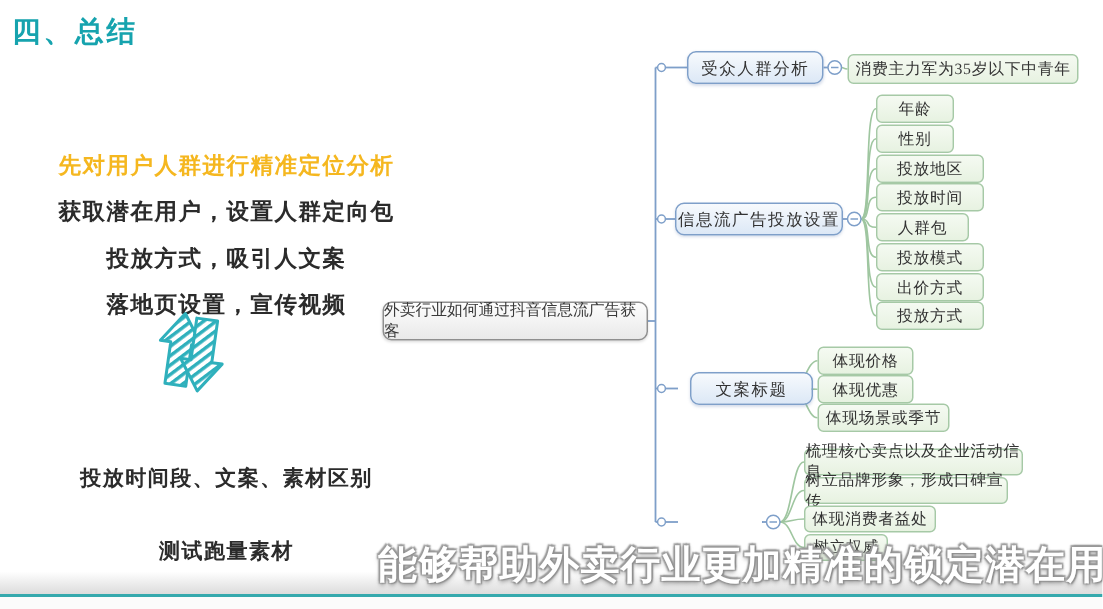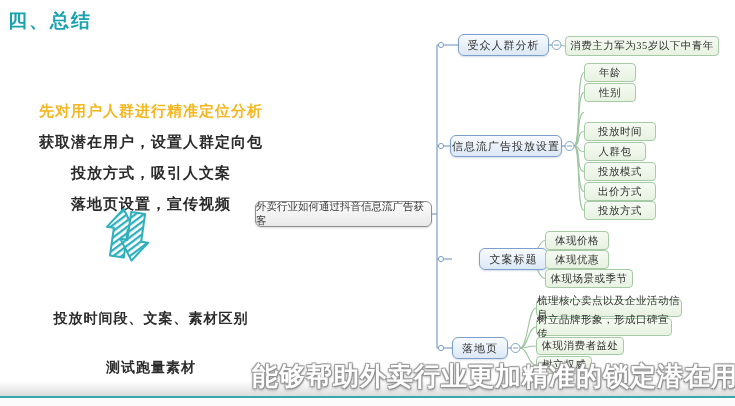--- a/index.html
+++ b/index.html
@@ -148,27 +148,27 @@
       <line x1="522" y1="259" x2="527" y2="259"></line>
       <circle cx="515.5" cy="348" r="4.5"></circle>
       <line x1="513" y1="348" x2="518" y2="348"></line>
     </g>
   </svg>
 
   <div class="root-node" style="left:255px;top:201px;width:177px;height:26px">外卖行业如何通过抖音信息流广告获客</div>
 
   <div class="branch-node" style="left:458px;top:34px;width:91px;height:22px">受众人群分析</div>
   <div class="branch-node" style="left:450px;top:135px;width:112px;height:22px">信息流广告投放设置</div>
-  <div class="branch-node" style="left:479px;top:248px;width:69px;height:22px">文案标题</div>
-  <div class="branch-node" style="left:452px;top:337px;width:56px;height:22px">落地页</div>
+  <div class="branch-node" style="left:460px;top:248px;width:82px;height:22px">文案标题</div>
 
   <div class="child-node" style="left:565px;top:36px;width:154px;height:20px">消费主力军为35岁以下中青年</div>
 
   <div class="child-node" style="left:584px;top:63px;width:52px;height:19px">年龄</div>
   <div class="child-node" style="left:584px;top:83px;width:52px;height:19px">性别</div>
+  <div class="child-node" style="left:584px;top:103px;width:72px;height:19px">投放地区</div>
   <div class="child-node" style="left:584px;top:122px;width:72px;height:19px">投放时间</div>
   <div class="child-node" style="left:584px;top:142px;width:62px;height:19px">人群包</div>
   <div class="child-node" style="left:584px;top:162px;width:72px;height:19px">投放模式</div>
   <div class="child-node" style="left:584px;top:182px;width:72px;height:19px">出价方式</div>
   <div class="child-node" style="left:584px;top:201px;width:72px;height:19px">投放方式</div>
 
   <div class="child-node" style="left:545px;top:231px;width:64px;height:19px">体现价格</div>
   <div class="child-node" style="left:545px;top:250px;width:64px;height:19px">体现优惠</div>
   <div class="child-node" style="left:545px;top:269px;width:88px;height:19px">体现场景或季节</div>
 

